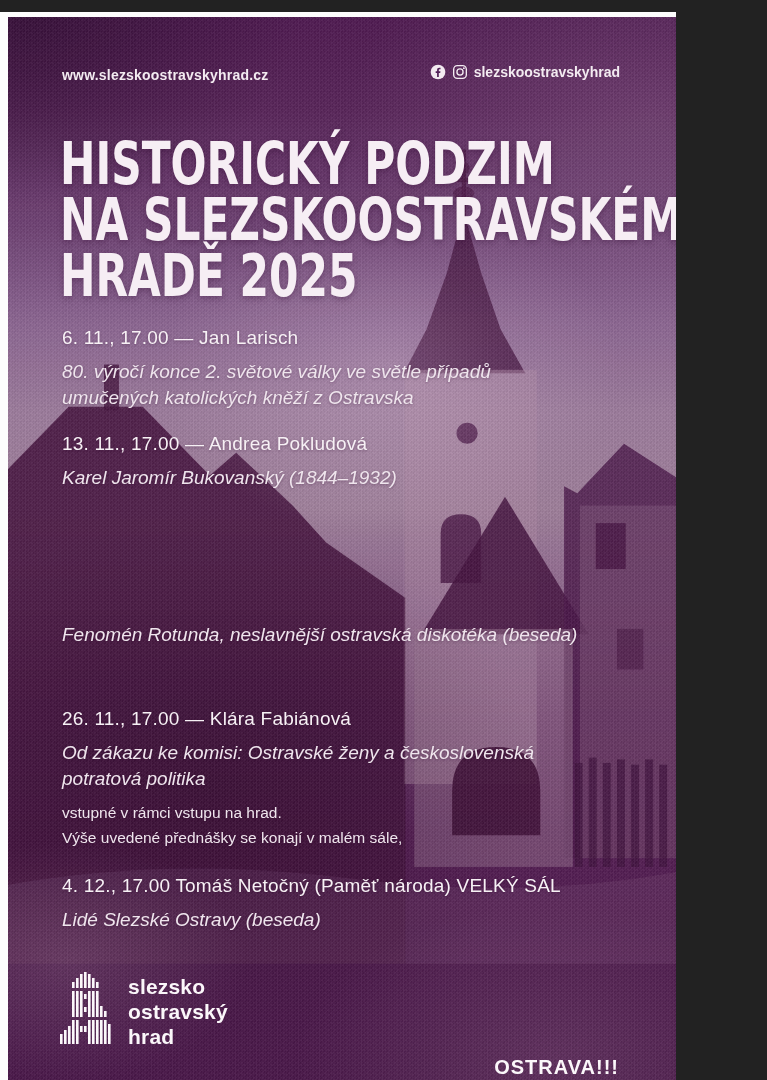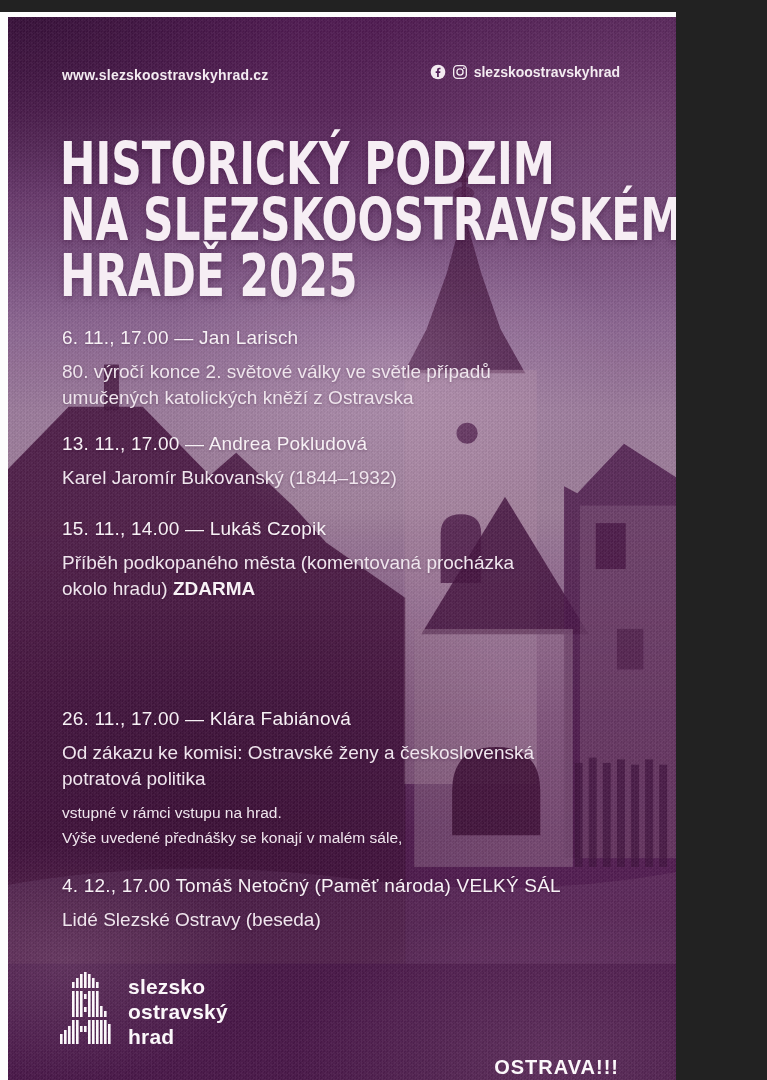--- a/index.html
+++ b/index.html
@@ -49,21 +49,21 @@
     font-family:"DejaVu Sans",sans-serif;
     font-weight:bold;font-size:58px;line-height:56px;
     transform:scaleX(0.73);transform-origin:0 0;
     white-space:nowrap;color:#f6eef4;
     text-shadow:0 2px 8px rgba(45,10,45,.35);
   }
   .event{position:absolute;left:62px;}
   .event h2{margin:0 0 9px 0;font-size:19px;line-height:24px;font-weight:normal;color:#f7f1f5;
     letter-spacing:.2px;white-space:nowrap;text-shadow:0 1px 3px rgba(45,10,45,.35);}
   .event p{margin:0;font-size:19px;line-height:26px;font-weight:400;color:#efe5ed;
-    white-space:nowrap;text-shadow:0 1px 3px rgba(45,10,45,.35);}
+    white-space:nowrap;text-shadow:0 1px 3px rgba(45,10,45,.35);font-style:italic;}
   .event p b{font-weight:bold;color:#f7f1f5;}
   .note{position:absolute;left:62px;top:788px;font-size:15.5px;line-height:25px;color:#efe5ed;
     white-space:nowrap;text-shadow:0 1px 3px rgba(45,10,45,.35);}
 
   .logo{position:absolute;left:60px;top:958px;display:flex;align-items:center;gap:16px;}
   .logo-text{font-weight:bold;font-size:21px;line-height:25px;color:#fbf7fa;letter-spacing:.2px;}
   .slogan{position:absolute;right:57px;top:1044px;font-weight:bold;font-size:20px;letter-spacing:1px;color:#fbf7fa;}
 </style>
 </head>
 <body>
@@ -141,26 +141,23 @@
     <section class="event" style="top:314px">
       <h2>6. 11., 17.00 — Jan Larisch</h2>
       <p><span>80. výročí konce 2. světové války ve světle případů</span><br><span>umučených katolických kněží z Ostravska</span></p>
     </section>
 
     <section class="event" style="top:420px">
       <h2>13. 11., 17.00 — Andrea Pokludová</h2>
       <p><span>Karel Jaromír Bukovanský (1844–1932)</span></p>
     </section>
 
-    <section class="event" style="top:505px">
-      <h2>15. 11., 14.00 — Lukáš Czopik</h2>
-      <p><span>Příběh podkopaného města (komentovaná procházka</span><br><span>okolo hradu) </span><b>ZDARMA</b></p>
-    </section>
 
     <section class="event" style="top:610px">
+      <p><span>Fenomén Rotunda, neslavnější ostravská diskotéka (beseda)</span></p>
     </section>
 
     <section class="event" style="top:695px">
       <h2>26. 11., 17.00 — Klára Fabiánová</h2>
       <p><span>Od zákazu ke komisi: Ostravské ženy a československá</span><br><span>potratová politika</span></p>
     </section>
 
     <div class="note">
       <div>vstupné v rámci vstupu na hrad.</div>
       <div>Výše uvedené přednášky se konají v malém sále,</div>

